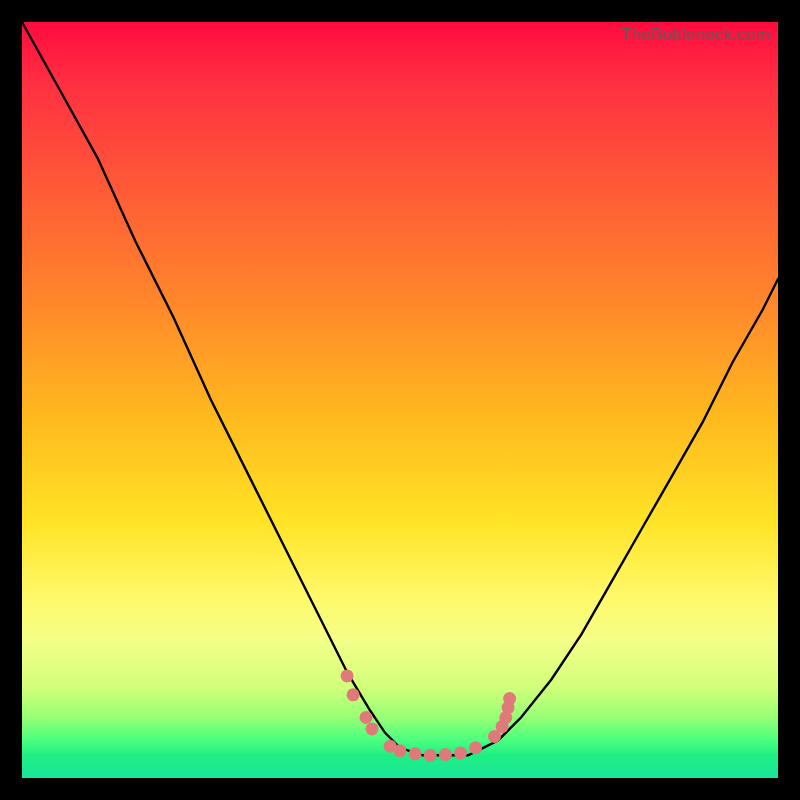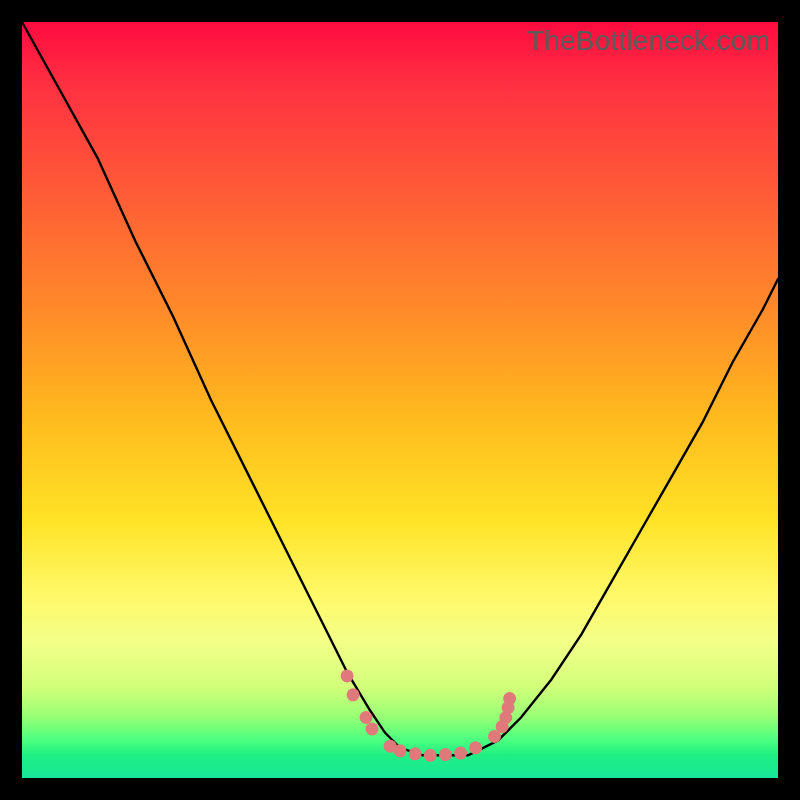--- a/index.html
+++ b/index.html
@@ -37,21 +37,21 @@
       #4bff80 95%,
       #1fef83 97%,
       #17e69a 100%
     );
   }
   .watermark {
     position: absolute;
     top: 3px;
     right: 8px;
     color: #5b5b5b;
-    font-size: 28px;
+    font-size: 17px;
     font-weight: 400;
     letter-spacing: 0.2px;
     user-select: none;
   }
   svg.curve {
     position: absolute;
     inset: 0;
     width: 100%;
     height: 100%;
     overflow: visible;

